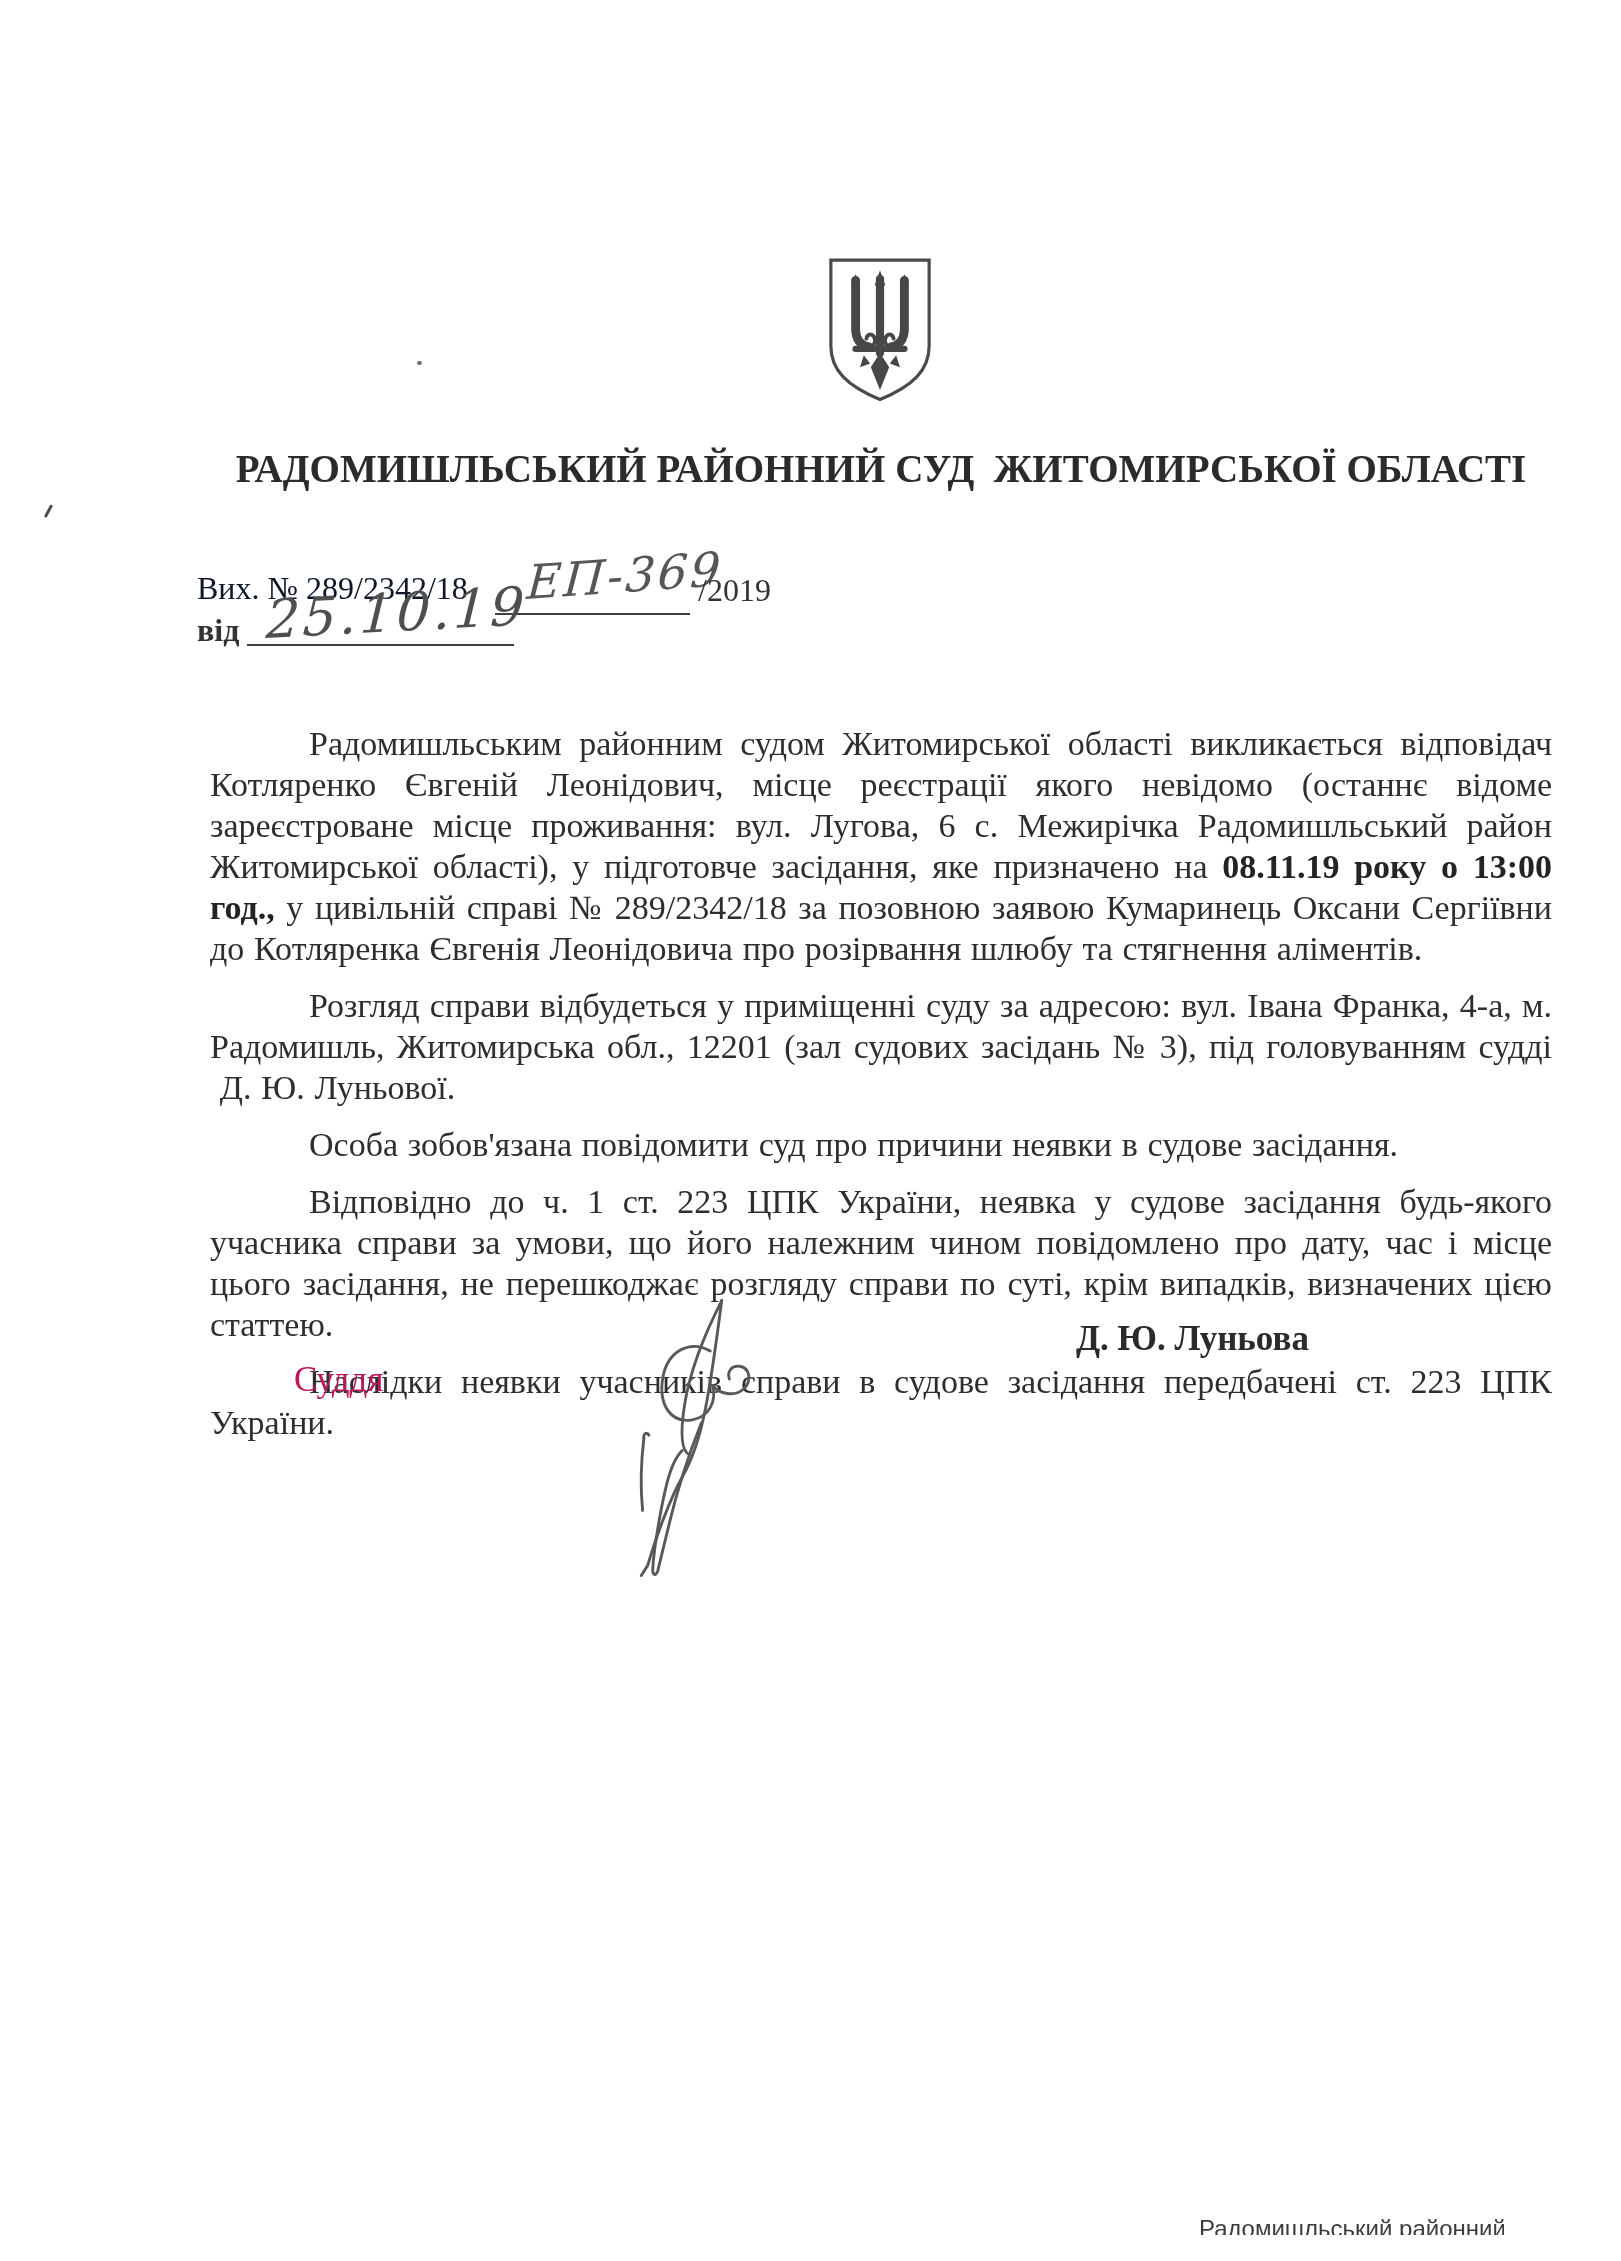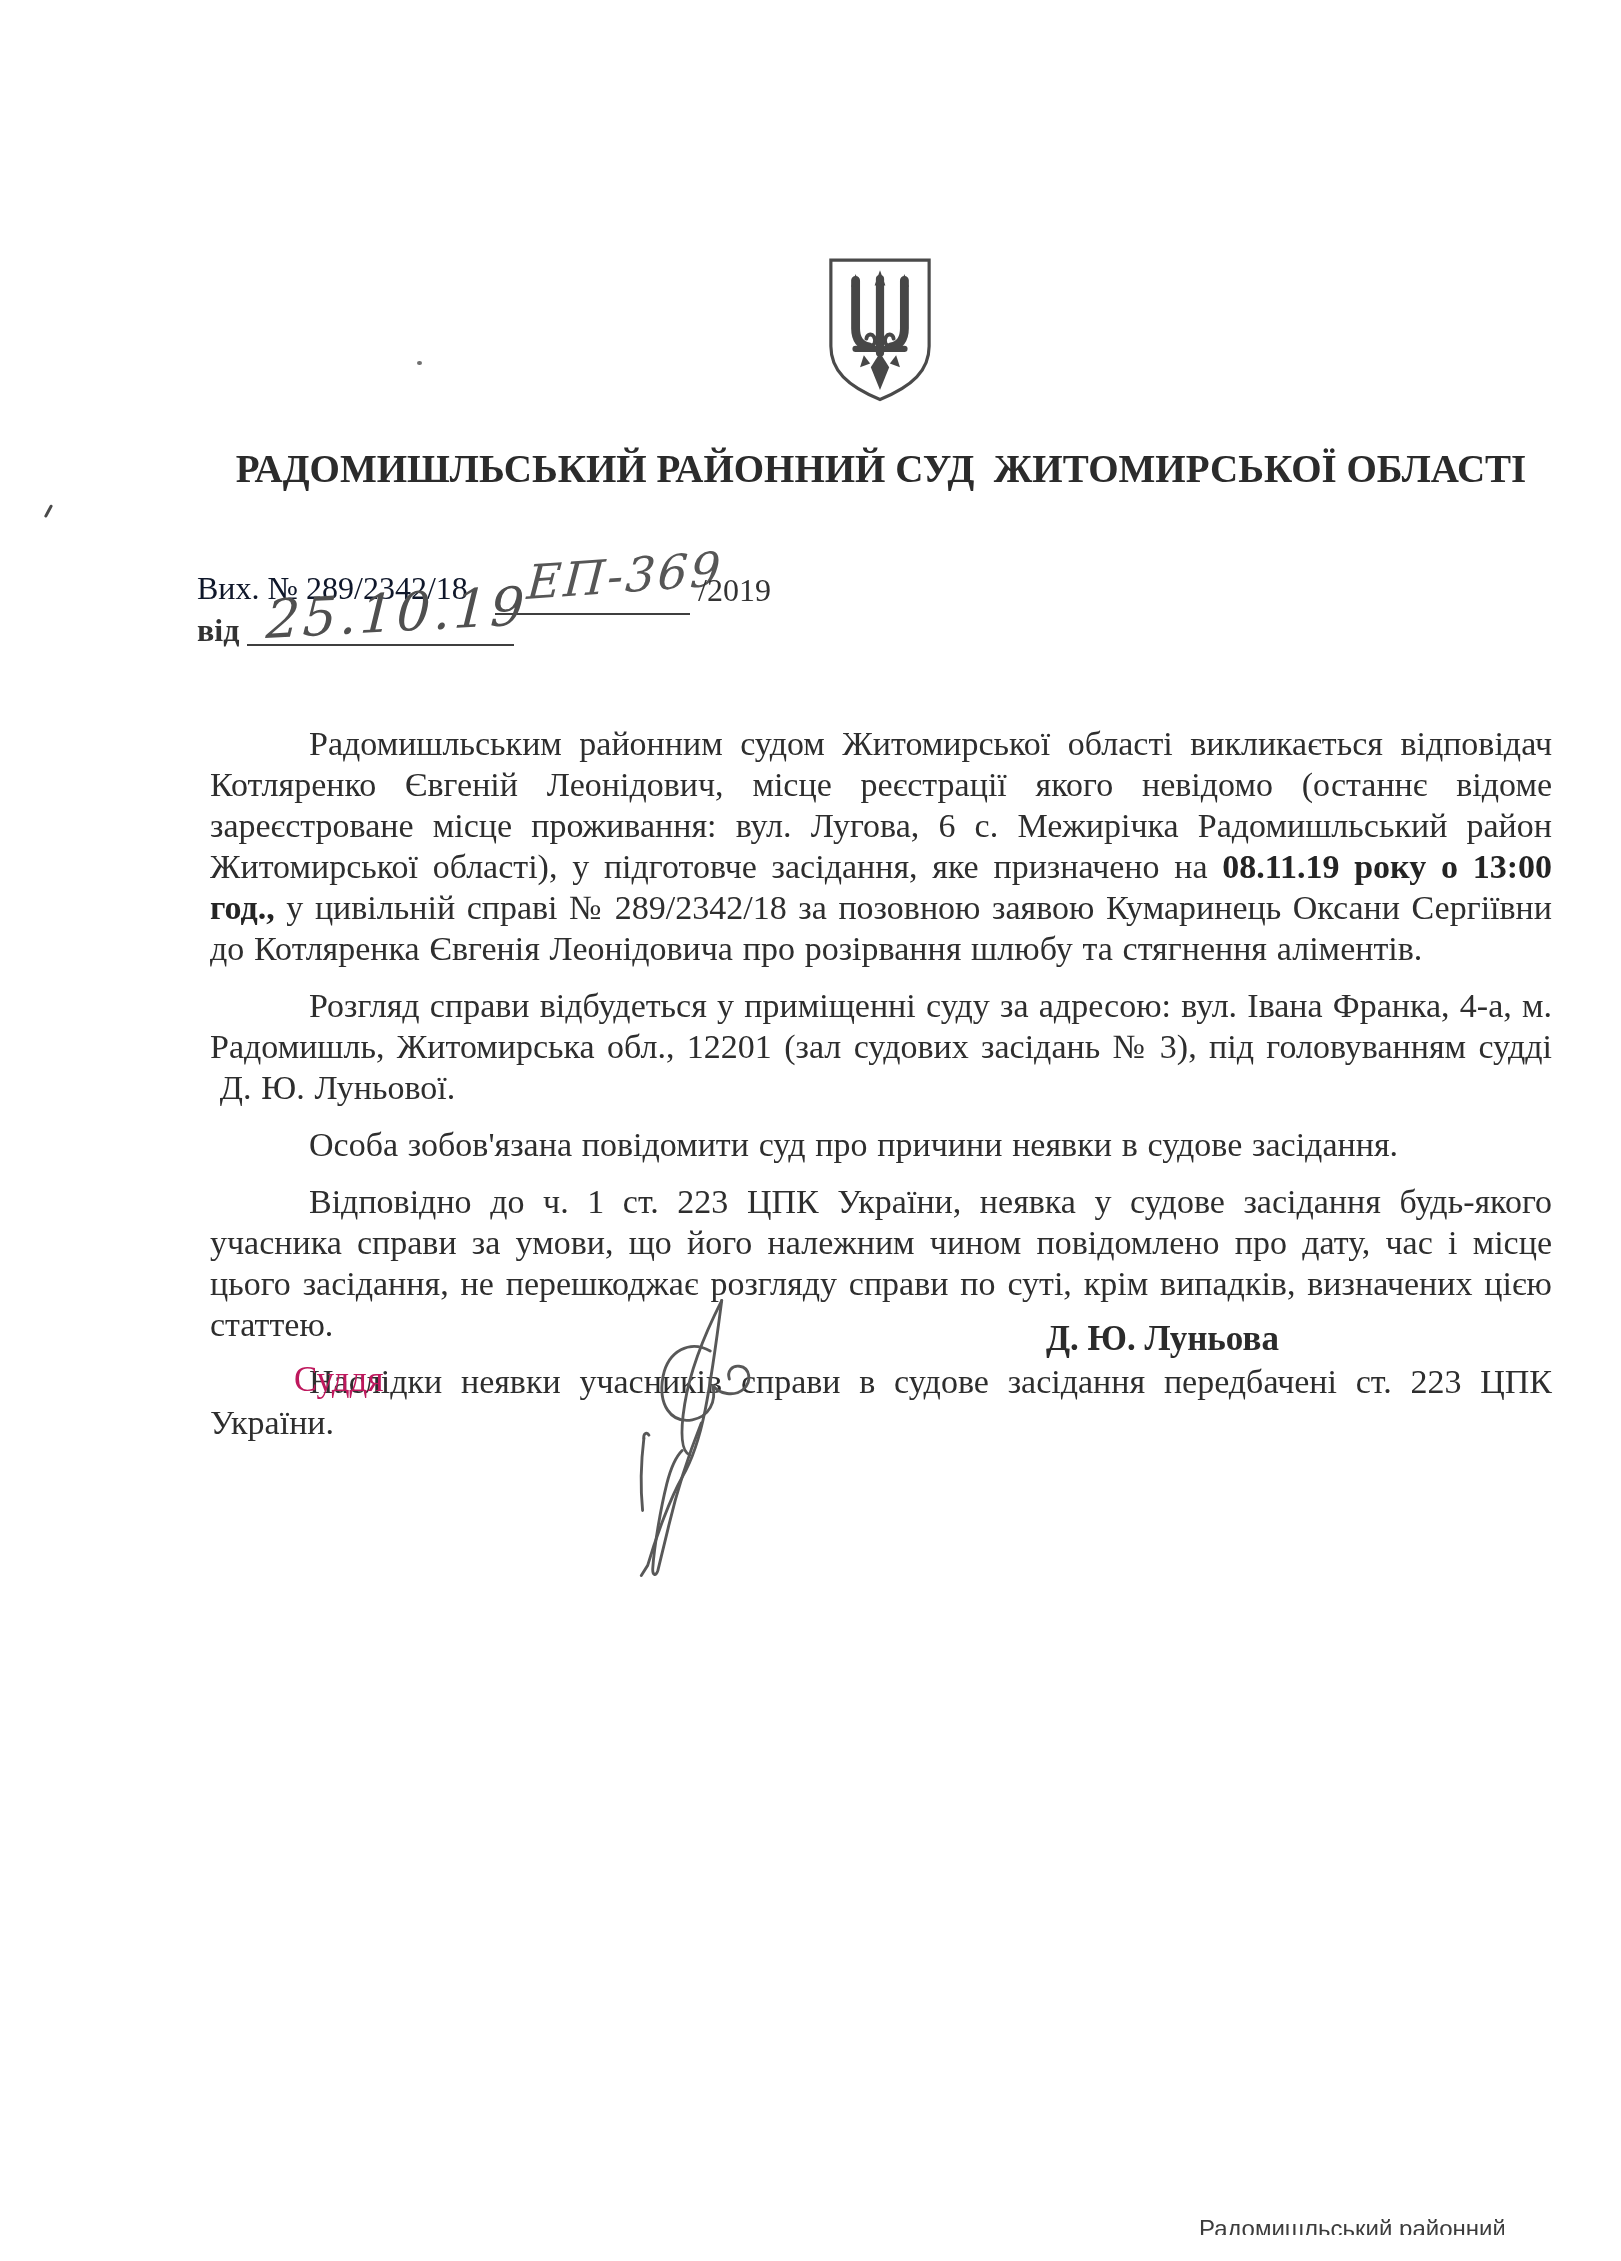--- a/index.html
+++ b/index.html
@@ -40,21 +40,21 @@
   }
   
   .bodytext{
     position:absolute;left:194px;top:707px;width:1374px;
     font-size:34px;line-height:41px;text-align:justify;color:#2e2e2e;word-spacing:1.3px;
   }
   .bodytext p{margin:16px;text-indent:99px;}
   .bodytext b{font-weight:bold;color:#242424;}
   
   .judge-label{position:absolute;left:294px;top:1360px;font-size:35px;font-weight:normal;color:#be185d;}
-  .judge-name{position:absolute;left:1046px;top:1319px;font-size:35px;font-weight:bold;color:#2b2b2b;}
+  .judge-name{position:absolute;left:1076px;top:1319px;font-size:35px;font-weight:bold;color:#2b2b2b;}
   .signature-svg{position:absolute;left:626px;top:1291px;width:134px;height:296px;}
   
   .footer-stamp{
     position:absolute;left:1199px;top:2215px;width:305px;height:20px;overflow:hidden;
     font-family:"Liberation Sans","DejaVu Sans",sans-serif;font-size:24px;color:#3c3c3c;white-space:nowrap;
   }
   
   .speck-comma{
     position:absolute;left:47px;top:504px;width:2.5px;height:14px;
     background:#4a4a4a;border-radius:1.3px;transform:rotate(28deg);

